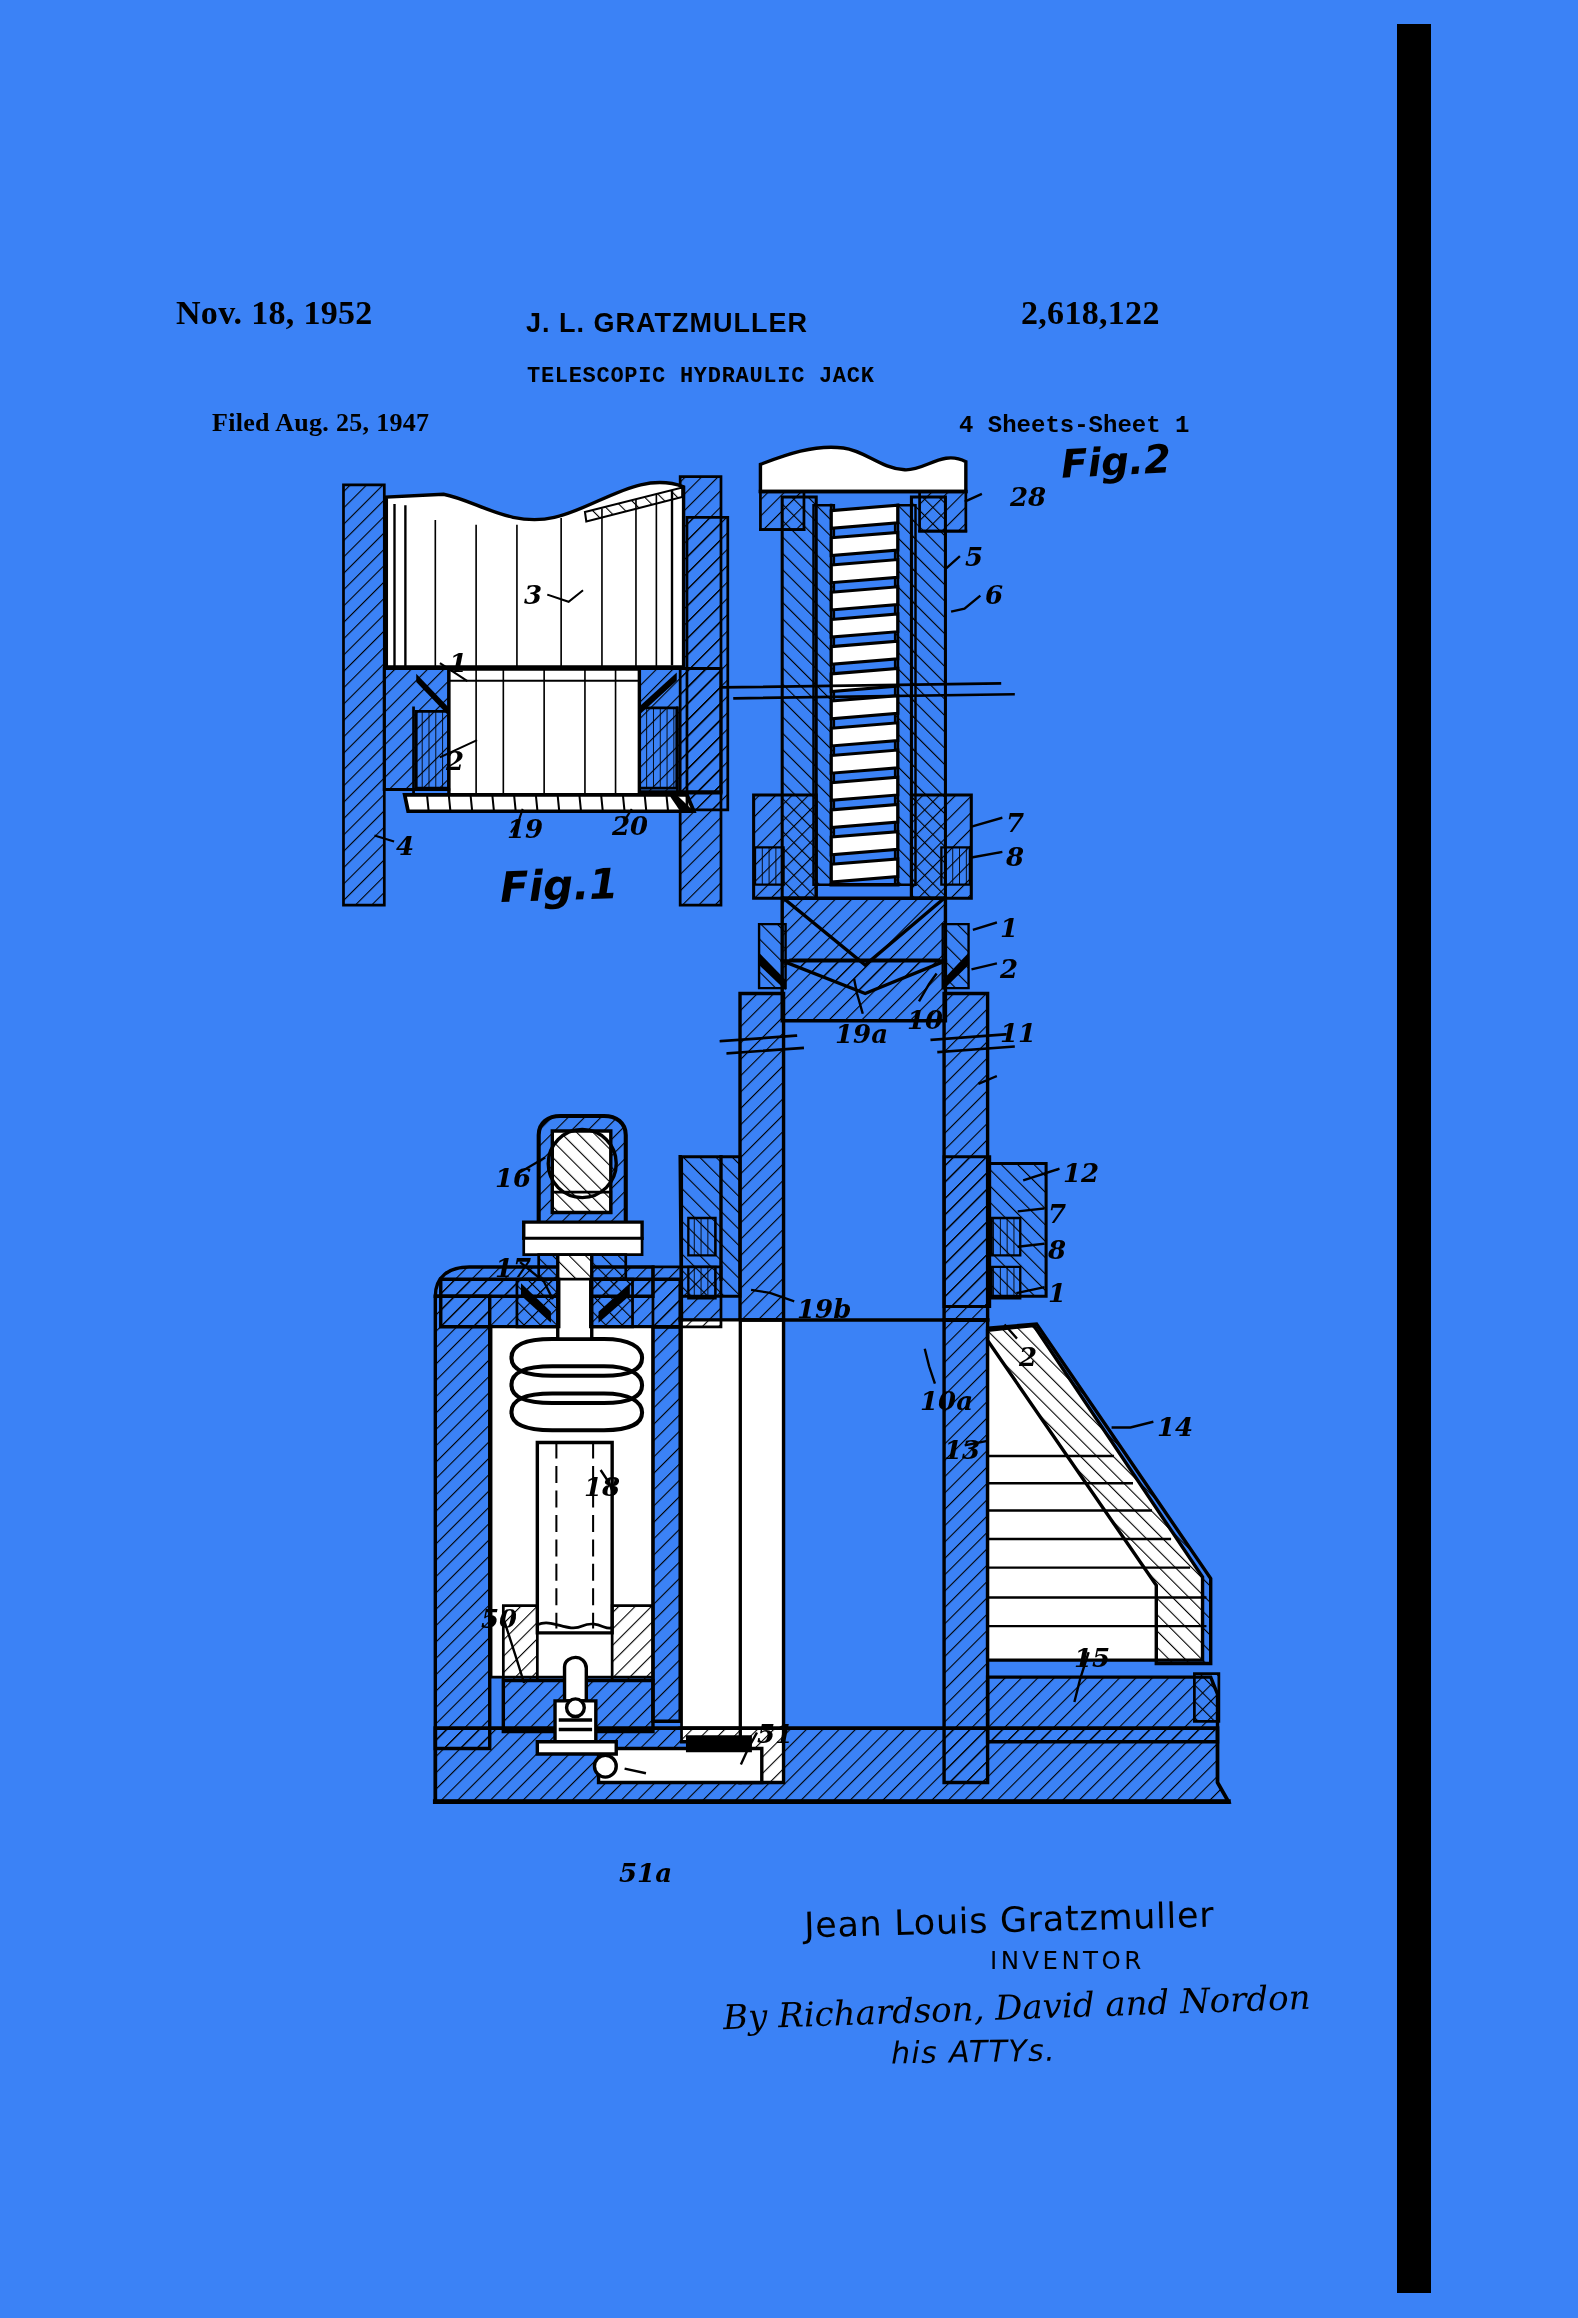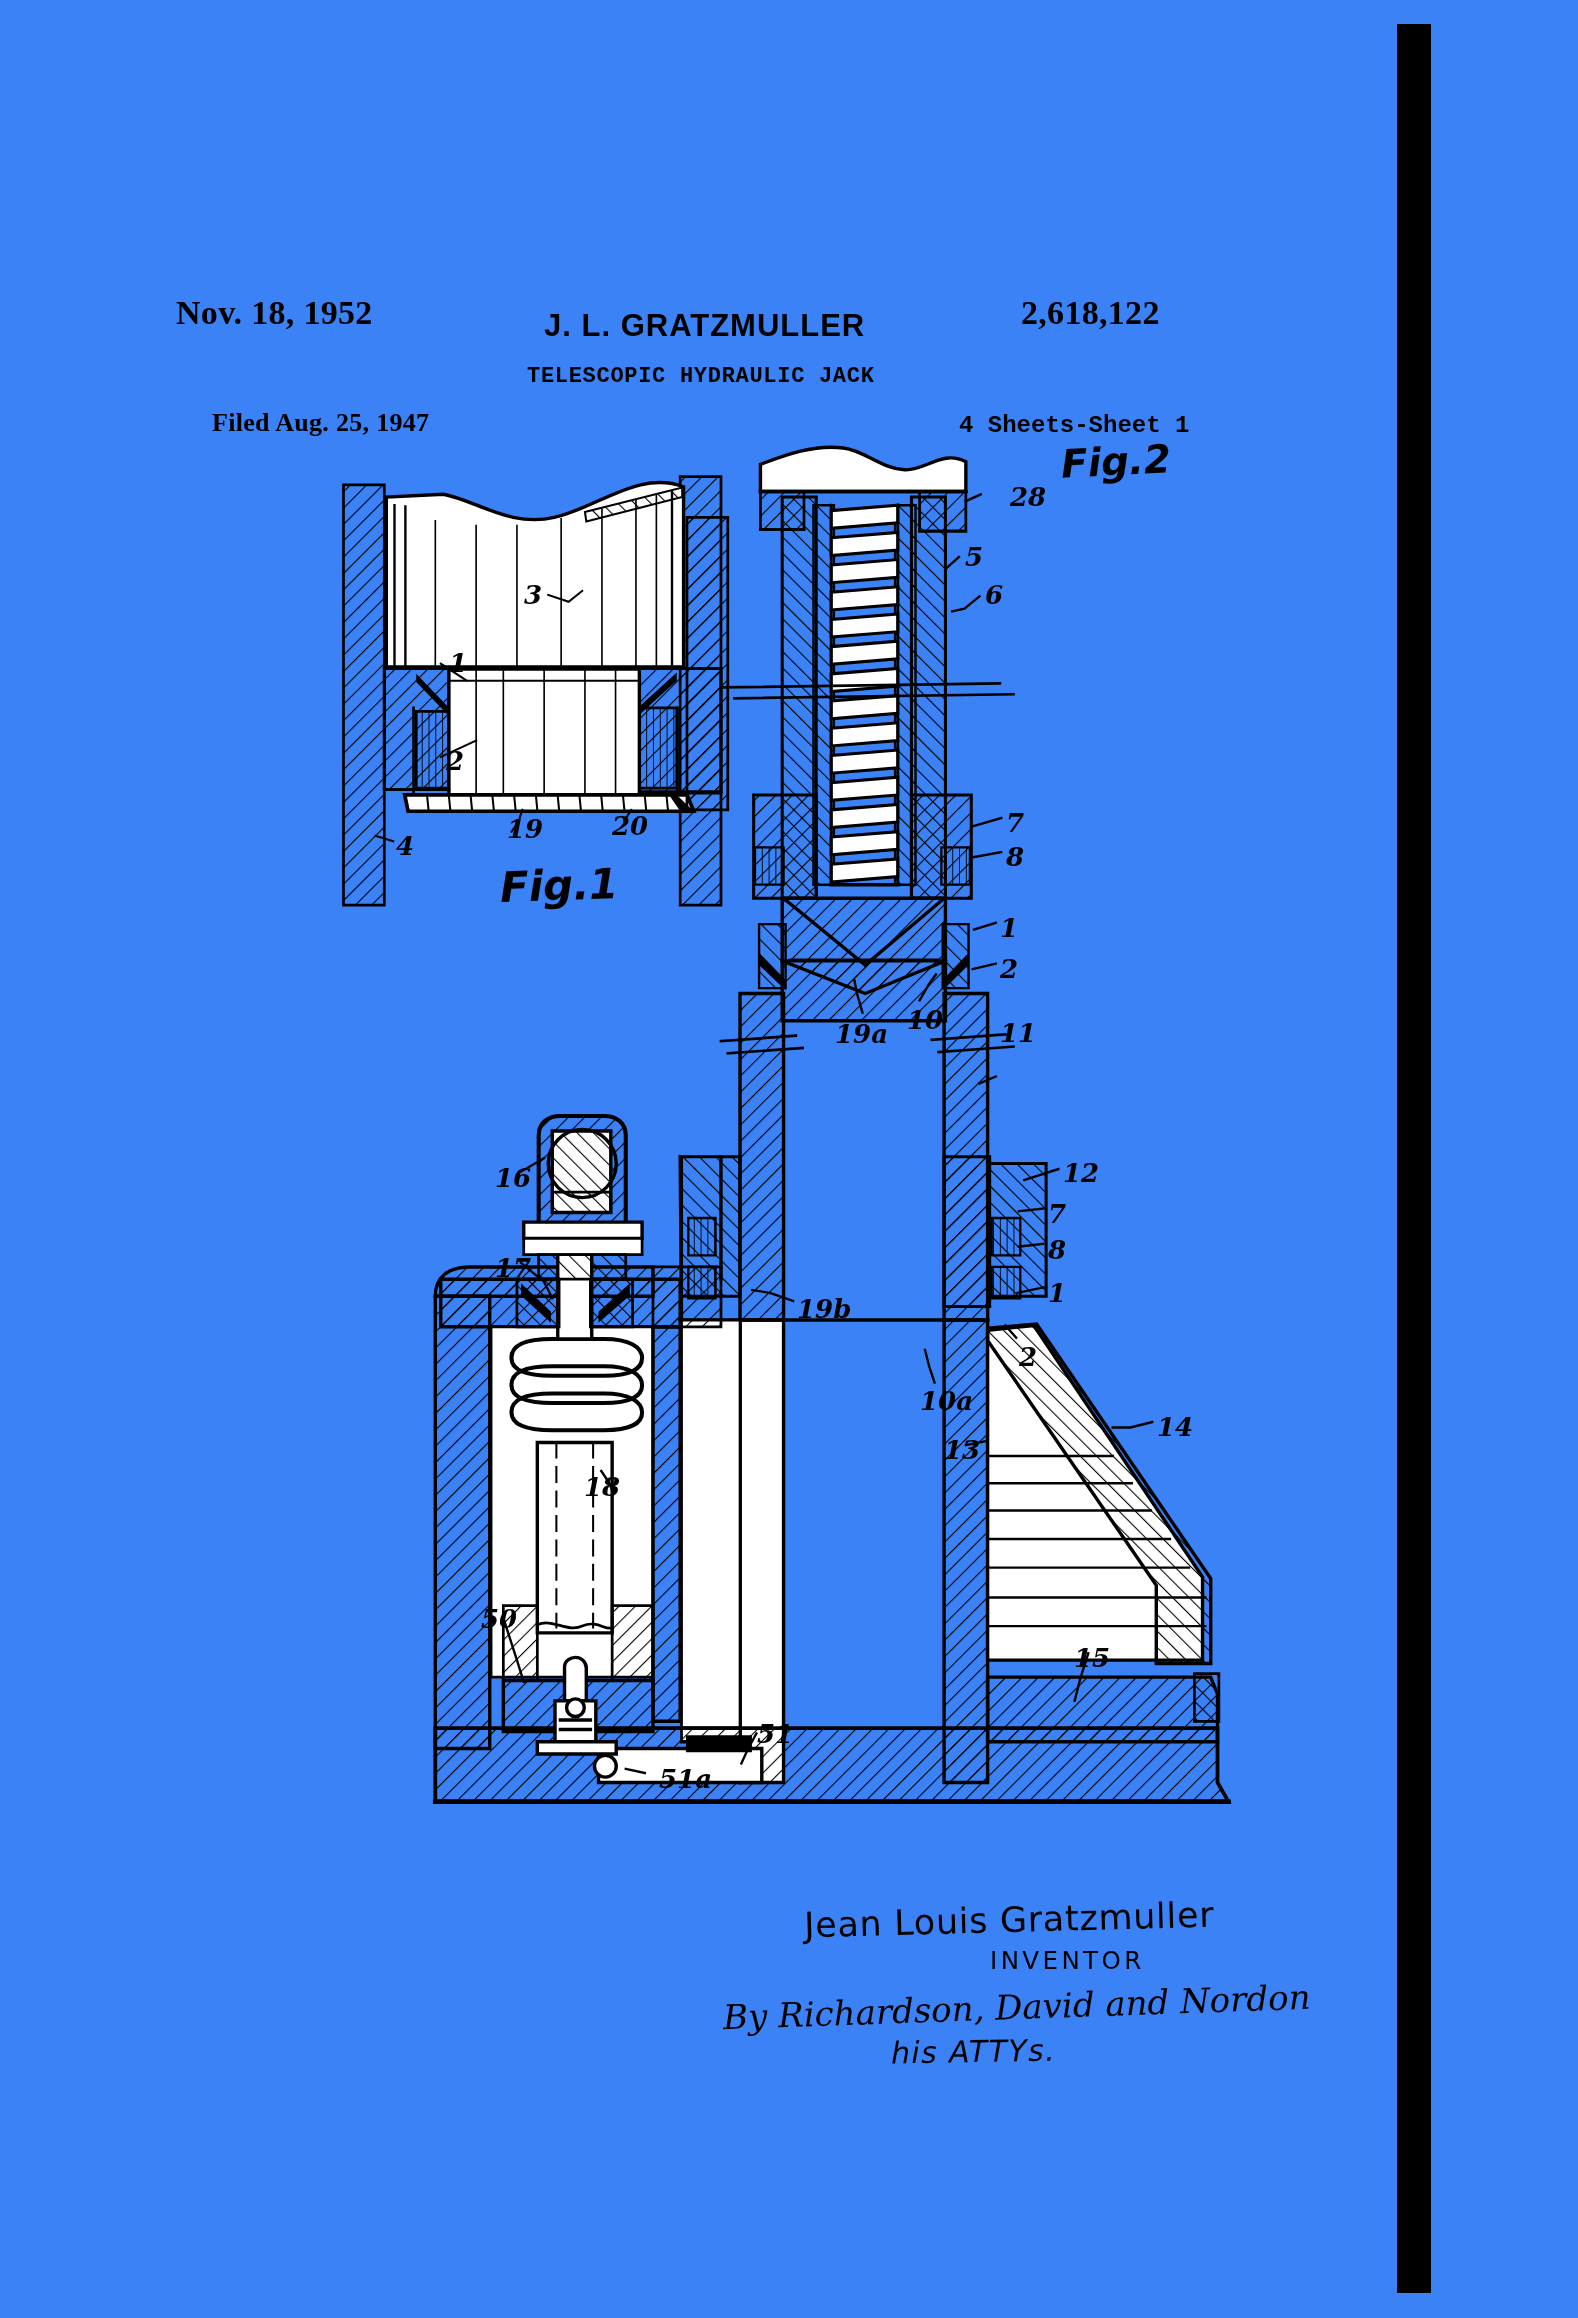--- a/index.html
+++ b/index.html
@@ -7,21 +7,21 @@
        font-family:"Liberation Serif",serif;color:#000;
        -webkit-font-smoothing:antialiased;}
 
   
   #page{position:absolute;inset:0;background:#3b82f6;}
   #scanbar{position:absolute;left:1397px;top:24px;width:34px;height:2269px;background:#000;}
 
   
   .hdr{position:absolute;font-weight:bold;letter-spacing:0.3px;white-space:nowrap;}
   #date-line{left:176px;top:294px;font-size:34px;font-family:"Liberation Serif",serif;}
-  #inventor-line{left:544px;top:308px;font-size:31px;font-family:"Liberation Sans",sans-serif;letter-spacing:1px;}
+  #inventor-line{left:526px;top:308px;font-size:27px;font-family:"Liberation Sans",sans-serif;letter-spacing:1px;}
   #patent-number{left:1021px;top:294px;font-size:34px;font-family:"Liberation Serif",serif;}
   #title-line{left:527px;top:364px;font-size:22px;font-family:"Liberation Mono",monospace;font-weight:bold;letter-spacing:0.7px;}
   #filed-line{left:176px;top:408px;font-size:26px;font-family:"Liberation Serif",serif;font-weight:bold;margin-left:36px;}
   #sheet-line{left:959px;top:412px;font-size:24px;font-family:"Liberation Mono",monospace;font-weight:bold;letter-spacing:0px;}
 
   
   .figcap{position:absolute;font-family:"DejaVu Sans",sans-serif;font-style:italic;
           font-weight:bold;white-space:nowrap;}
   #fig1-caption{left:500px;top:861px;font-size:42px;transform:rotate(-2deg);}
   #fig2-caption{left:1061px;top:439px;font-size:39px;transform:rotate(-3deg);}
@@ -385,21 +385,21 @@
       <div class="ref" style="left: 495px; top: 1165px;">16</div>
       <div class="ref" style="left: 495px; top: 1255px;">17</div>
       <div class="ref" style="left: 797px; top: 1296px;">19b</div>
       <div class="ref" style="left: 920px; top: 1388px;">10a</div>
       <div class="ref" style="left: 944px; top: 1437px;">13</div>
       <div class="ref" style="left: 1157px; top: 1414px;">14</div>
       <div class="ref" style="left: 584px; top: 1461px; margin-top: 13px;">18</div>
       <div class="ref" style="left: 481px; top: 1606px;">50</div>
       <div class="ref" style="left: 1074px; top: 1645px;">15</div>
       <div class="ref" style="left: 757px; top: 1721px;">51</div>
-      <div class="ref" style="left: 619px; top: 1766px; margin-left: 40px;">51a</div>
+      <div class="ref" style="left: 619px; top: 1860px;">51a</div>
     </div>
 
   <div class="sig" id="sig-name">Jean Louis Gratzmuller</div>
   <div class="sig" id="sig-role">INVENTOR</div>
   <div class="sig" id="sig-attys">By Richardson, David and Nordon</div>
   <div class="sig" id="sig-his">his ATTYs.</div>
 
   <div id="scanbar"></div>
 
 </div>

